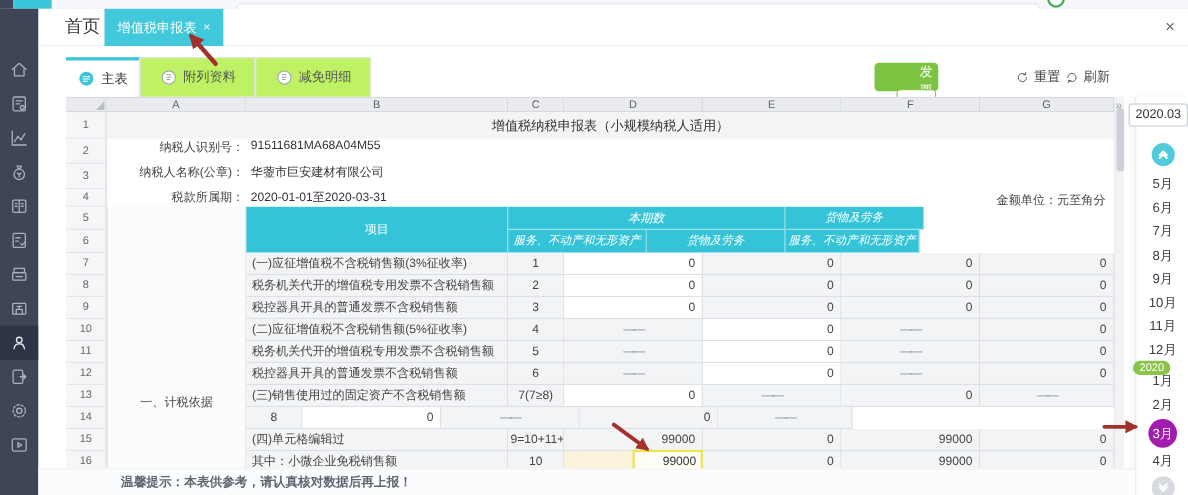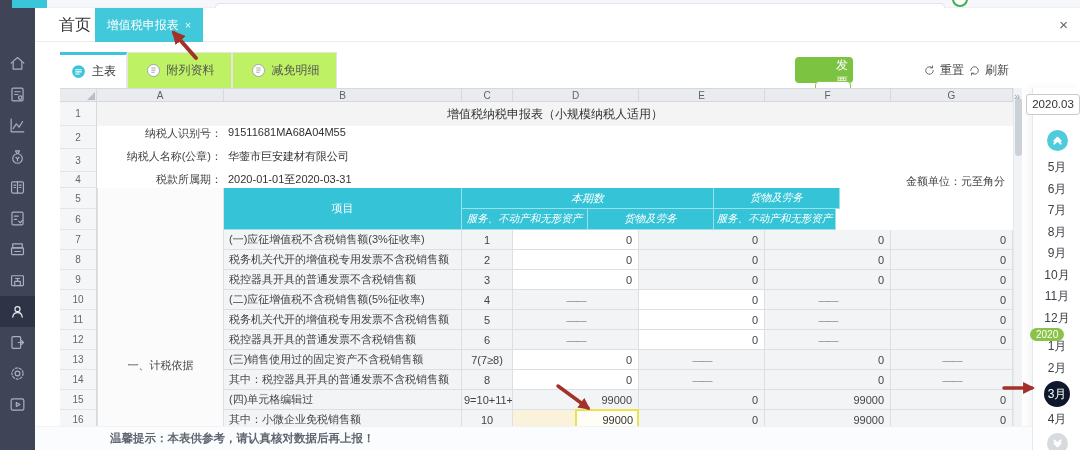--- a/index.html
+++ b/index.html
@@ -84,21 +84,21 @@
   .month-panel { position:absolute; right:0; top:46px; width:48px; height:362px; background:#fff; border-left:1px solid #e5e8ec; box-shadow:-3px 0 8px rgba(0,0,0,.05); }
   .m-tooltip { position:absolute; left:-7px; top:6px; width:54px; height:21px; background:#fff; border:1px solid #c7cad0; border-radius:3px; font-size:11.5px; color:#333; text-align:center; line-height:19px; z-index:12; }
   .m-list { position:absolute; left:0; top:38px; width:48px; display:flex; flex-direction:column; align-items:center; }
   .m-chev { width:21px; height:21px; border-radius:50%; display:flex; align-items:center; justify-content:center; cursor:pointer; margin:4px 0 6px; }
   .m-chev svg { width:11px; height:11px; } .m-chev path { fill:none; stroke:#fff; stroke-width:2; stroke-linecap:round; stroke-linejoin:round; }
   .m-chev.up { background:#4fcbdc; }
   .m-chev.down { background:#d7dade; margin-top:2px; }
   .m-item { height:21.5px; line-height:21.5px; font-size:12px; color:#3c4149; cursor:pointer; text-align:center; width:48px; }
   .m-item.first-of-year { margin-top:7px; }
   .m-item.sel { height:26px; margin:2px 0; }
-  .m-circle { display:inline-block; width:26px; height:26px; border-radius:50%; background:#0f172a; color:#fff; font-size:12px; line-height:26px; }
+  .m-circle { display:inline-block; width:26px; height:26px; border-radius:50%; background:#a21caf; color:#fff; font-size:12px; line-height:26px; }
   .year-badge { position:absolute; left:-3px; top:240px; background:#8bc34a; color:#fff; font-size:10px; padding:1px 6px; border-radius:8px; z-index:11; }
 
   
   .footer { position:absolute; left:0; top:384px; width:997px; height:24px; background:#fbfcfd; border-top:1px solid #f0f2f4; display:flex; align-items:center; z-index:4;font-weight:bold; }
   .f-tip { margin-left:75px; font-size:11.5px; color:#5f6670; }
   .f-right { position:absolute; right:10px; display:flex; align-items:center; gap:5px; }
   .f-label { font-size:11.5px; color:#666; }
   .f-swatch { width:28px; height:13px; background:#fbf2dc; border:1px solid #ecdfc0; border-radius:2px; }
 
   
@@ -354,21 +354,20 @@
             </div>
             <div class="drow">
               <div class="c b">(三)销售使用过的固定资产不含税销售额</div>
               <div class="c cn">7(7≥8)</div>
               <div class="c v w126 white">0</div>
               <div class="c v w126 dash">——</div>
               <div class="c v w126">0</div>
               <div class="c v w122 dash">——</div>
             </div>
             <div class="drow">
-              <div class="c b">其中：税控器具开具的普通发票不含税销售额</div>
               <div class="c cn">8</div>
               <div class="c v w126 white">0</div>
               <div class="c v w126 dash">——</div>
               <div class="c v w126">0</div>
               <div class="c v w122 dash">——</div>
             </div>
             <div class="drow">
               <div class="c b">(四)单元格编辑过</div>
               <div class="c cn formula">9=10+11+12</div>
               <div class="c v w126">99000</div>

